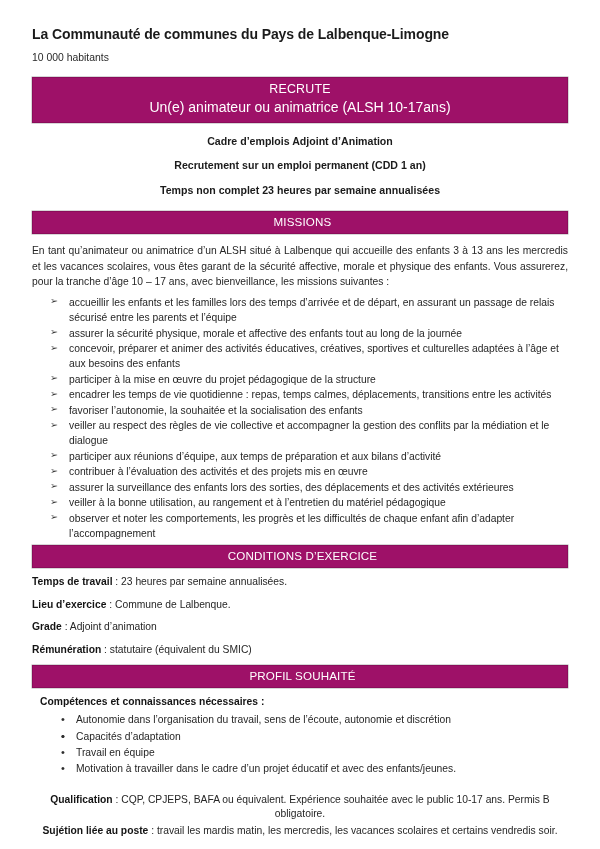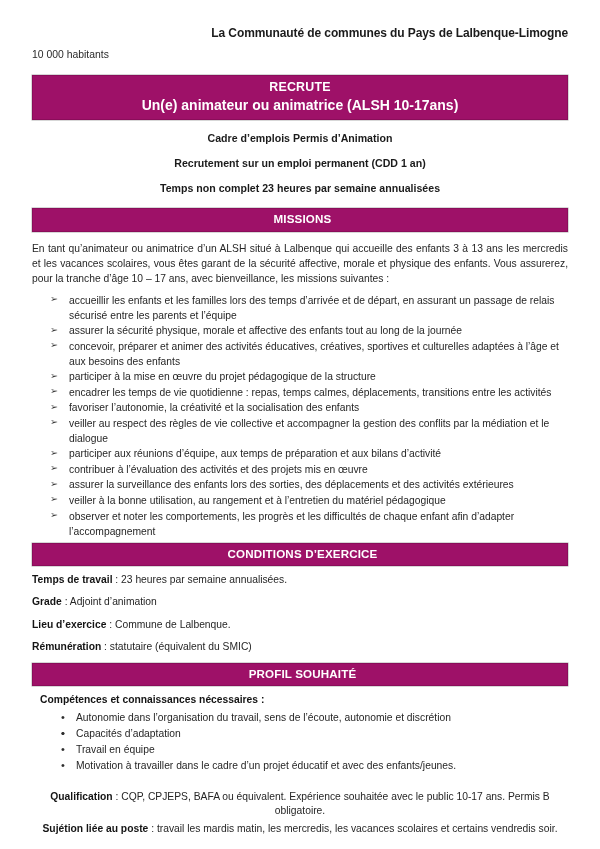--- a/index.html
+++ b/index.html
@@ -19,44 +19,44 @@
     position: relative;
     width: 600px;
     height: 849px;
     box-sizing: border-box;
     padding: 26px 32px 0 32px;
     overflow: hidden;
   }
 
   
   .doc-title {
-    font-size: 12px;
+    font-size: 14px;
     font-weight: bold;
-    text-align: right;
+    text-align: left;
     letter-spacing: -0.1px;
     margin: 0 0 9px 0;
     line-height: 1.2;
     color: #1b1b1b;
   }
   .doc-subtitle {
     font-size: 10.4px;
     text-align: left;
     margin: 0 0 13px 0;
     line-height: 1.2;
     color: #2a2a2a;
   }
 
   
   .banner {
     background: #9e1168;
     border: 1px solid #8a0d5a;
     box-shadow: 0 0 0 0.5px #b0b0b0;
     color: #ffffff;
     text-align: center;
-    font-weight: bold;
+    font-weight: normal;
     box-sizing: border-box;
     padding: 2px 4px 3px 4px;
   }
   .banner-recrute {
     margin: 0 0 0 0;
     padding-top: 3px;
     padding-bottom: 4px;
   }
   .banner-recrute .line1 {
     font-size: 12.4px;
@@ -173,50 +173,50 @@
 
   <div class="doc-title">La Communauté de communes du Pays de Lalbenque-Limogne</div>
   <div class="doc-subtitle">10 000 habitants</div>
 
   <div class="banner banner-recrute">
     <div class="line1">RECRUTE</div>
     <div class="line2">Un(e) animateur ou animatrice (ALSH 10-17ans)</div>
   </div>
 
   <div class="subhead-block">
-    <div class="subhead">Cadre d’emplois Permis d’Animation</div>
+    <div class="subhead">Cadre d’emplois Adjoint d’Animation</div>
     <div class="subhead">Recrutement sur un emploi permanent (CDD 1 an)</div>
     <div class="subhead">Temps non complet 23 heures par semaine annualisées</div>
   </div>
 
   <div class="banner banner-section">MISSIONS</div>
 
   <p class="intro">En tant qu’animateur ou animatrice d’un ALSH situé à Lalbenque qui accueille des enfants 3 à 13 ans les mercredis et les vacances scolaires, vous êtes garant de la sécurité affective, morale et physique des enfants. Vous assurerez, pour la tranche d’âge 10 – 17 ans, avec bienveillance, les missions suivantes :</p>
 
   <ul class="missions">
     <li><span class="arrow">➢</span><span>accueillir les enfants et les familles lors des temps d’arrivée et de départ, en assurant un passage de relais sécurisé entre les parents et l’équipe</span></li>
     <li><span class="arrow">➢</span><span>assurer la sécurité physique, morale et affective des enfants tout au long de la journée</span></li>
     <li><span class="arrow">➢</span><span>concevoir, préparer et animer des activités éducatives, créatives, sportives et culturelles adaptées à l’âge et aux besoins des enfants</span></li>
     <li><span class="arrow">➢</span><span>participer à la mise en œuvre du projet pédagogique de la structure</span></li>
     <li><span class="arrow">➢</span><span>encadrer les temps de vie quotidienne : repas, temps calmes, déplacements, transitions entre les activités</span></li>
-    <li><span class="arrow">➢</span><span>favoriser l’autonomie, la créativité et la socialisation des enfants</span></li>
+    <li><span class="arrow">➢</span><span>favoriser l’autonomie, la souhaitée et la socialisation des enfants</span></li>
     <li><span class="arrow">➢</span><span>veiller au respect des règles de vie collective et accompagner la gestion des conflits par la médiation et le dialogue</span></li>
     <li><span class="arrow">➢</span><span>participer aux réunions d’équipe, aux temps de préparation et aux bilans d’activité</span></li>
     <li><span class="arrow">➢</span><span>contribuer à l’évaluation des activités et des projets mis en œuvre</span></li>
     <li><span class="arrow">➢</span><span>assurer la surveillance des enfants lors des sorties, des déplacements et des activités extérieures</span></li>
     <li><span class="arrow">➢</span><span>veiller à la bonne utilisation, au rangement et à l’entretien du matériel pédagogique</span></li>
     <li><span class="arrow">➢</span><span>observer et noter les comportements, les progrès et les difficultés de chaque enfant afin d’adapter l’accompagnement</span></li>
   </ul>
 
   <div class="banner banner-section">CONDITIONS D’EXERCICE</div>
 
   <div class="cond-list">
     <div class="cond-row"><b>Temps de travail</b><span> : 23 heures par semaine annualisées.</span></div>
+    <div class="cond-row"><b>Lieu d’exercice</b><span> : Commune de Lalbenque.</span></div>
     <div class="cond-row"><b>Grade</b><span> : Adjoint d’animation</span></div>
-    <div class="cond-row"><b>Lieu d’exercice</b><span> : Commune de Lalbenque.</span></div>
     <div class="cond-row"><b>Rémunération</b><span> : statutaire (équivalent du SMIC)</span></div>
   </div>
 
   <div class="banner banner-section">PROFIL SOUHAITÉ</div>
 
   <div class="profil-head">Compétences et connaissances nécessaires :</div>
 
   <ul class="profil">
     <li><span class="dot">•</span><span>Autonomie dans l’organisation du travail, sens de l’écoute, autonomie et discrétion</span></li>
     <li><span class="dot">•</span></li>

